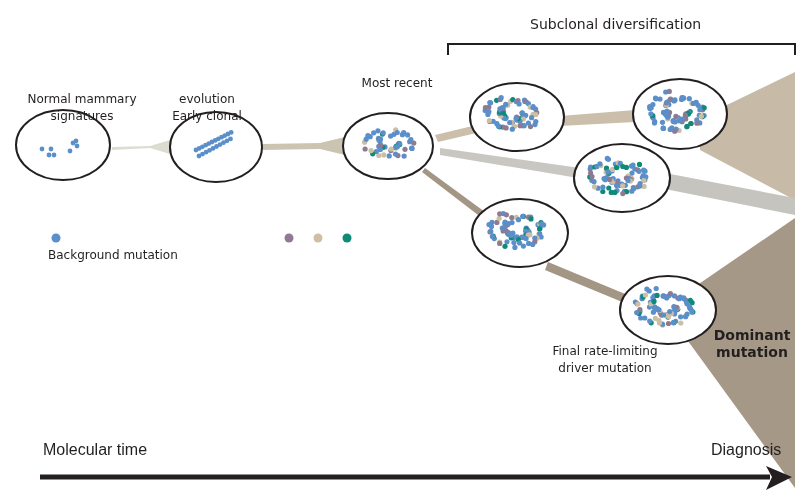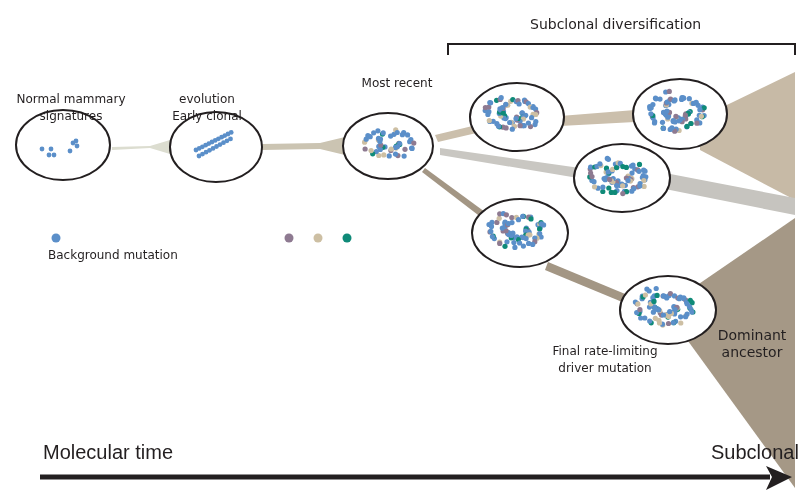--- a/index.html
+++ b/index.html
@@ -1,21 +1,21 @@
 <!DOCTYPE html>
 <html><head>
 <meta charset="utf-8">
 <style>
   html, body { margin:0; padding:0; background:#ffffff; }
   body { width:800px; height:503px; position:relative; overflow:hidden; font-family:"DejaVu Sans", sans-serif; color:#231f20; }
   #stage { position:absolute; left:0; top:0; width:800px; height:503px; }
   .lbl { position:absolute; font-size:12px; line-height:17px; text-align:center; color:#231f20; white-space:nowrap; }
   .lbl.left { text-align:left; }
-  .lbl.bold { font-weight:normal; }
-  .axis-lbl { position:absolute; font-size:20px; color:#231f20; font-family:"Liberation Sans", sans-serif; }
+  .lbl.bold { font-weight:bold; }
+  .axis-lbl { position:absolute; font-size:16px; color:#231f20; font-family:"Liberation Sans", sans-serif; }
 </style>
 </head>
 <body>
 
 <div id="stage">
   <svg id="svg" width="800" height="503" viewBox="0 0 800 503">
 
     <path id="conn1" d="M112,147 L150,146 L170,140 L170,154 L150,148 L112,150 Z" fill="#dcddd0"></path>
     <path id="conn2" d="M262,144 L320,143 L345,137 L345,155 L320,149 L262,150 Z" fill="#cbc4b2"></path>
 
@@ -555,21 +555,21 @@
         <circle cx="347" cy="238" r="4.5" fill="#0f8a78"></circle>
       </g>
 
     <line x1="40" y1="477" x2="770" y2="477" stroke="#231f20" stroke-width="5"></line>
     <polygon points="766,466 792,477 766,490 772,477" fill="#231f20"></polygon>
   </svg>
 
   
   <div class="lbl" style="left:530px; top:16px; width:170px; font-size:14px;">Subclonal diversification</div>
 
-  <div class="lbl" style="left:0px; top:91px; width:112px;padding-left:15px;">
+  <div class="lbl" style="left:11px; top:91px; width:112px;padding-left:15px;">
     <div>Normal mammary</div>
     <div>signatures</div>
   </div>
   <div class="lbl" style="left:157px; top:91px; width:100px;">
     <div>evolution</div>
     <div>Early clonal</div>
   </div>
   <div class="lbl" style="left:332px; top:75px; width:130px;">
     <div>Most recent</div>
   </div>
@@ -579,18 +579,18 @@
   </div>
   <div class="lbl left" style="left:270px; top:247px;">
   </div>
 
   <div class="lbl" style="left:530px; top:343px; width:150px;">
     <div>Final rate-limiting</div>
     <div>driver mutation</div>
   </div>
   <div class="lbl bold" style="left:706px; top:327px; width:92px; font-size:14px;">
     <div>Dominant</div>
-    <div>ancestor</div>
+    <div>mutation</div>
   </div>
 
   <div class="axis-lbl" style="left:43px; top:441px;">Molecular time</div>
-  <div class="axis-lbl" style="left:711px; top:441px;">Subclonal</div>
+  <div class="axis-lbl" style="left:711px; top:441px;">Diagnosis</div>
 </div>
 
 </body></html>

